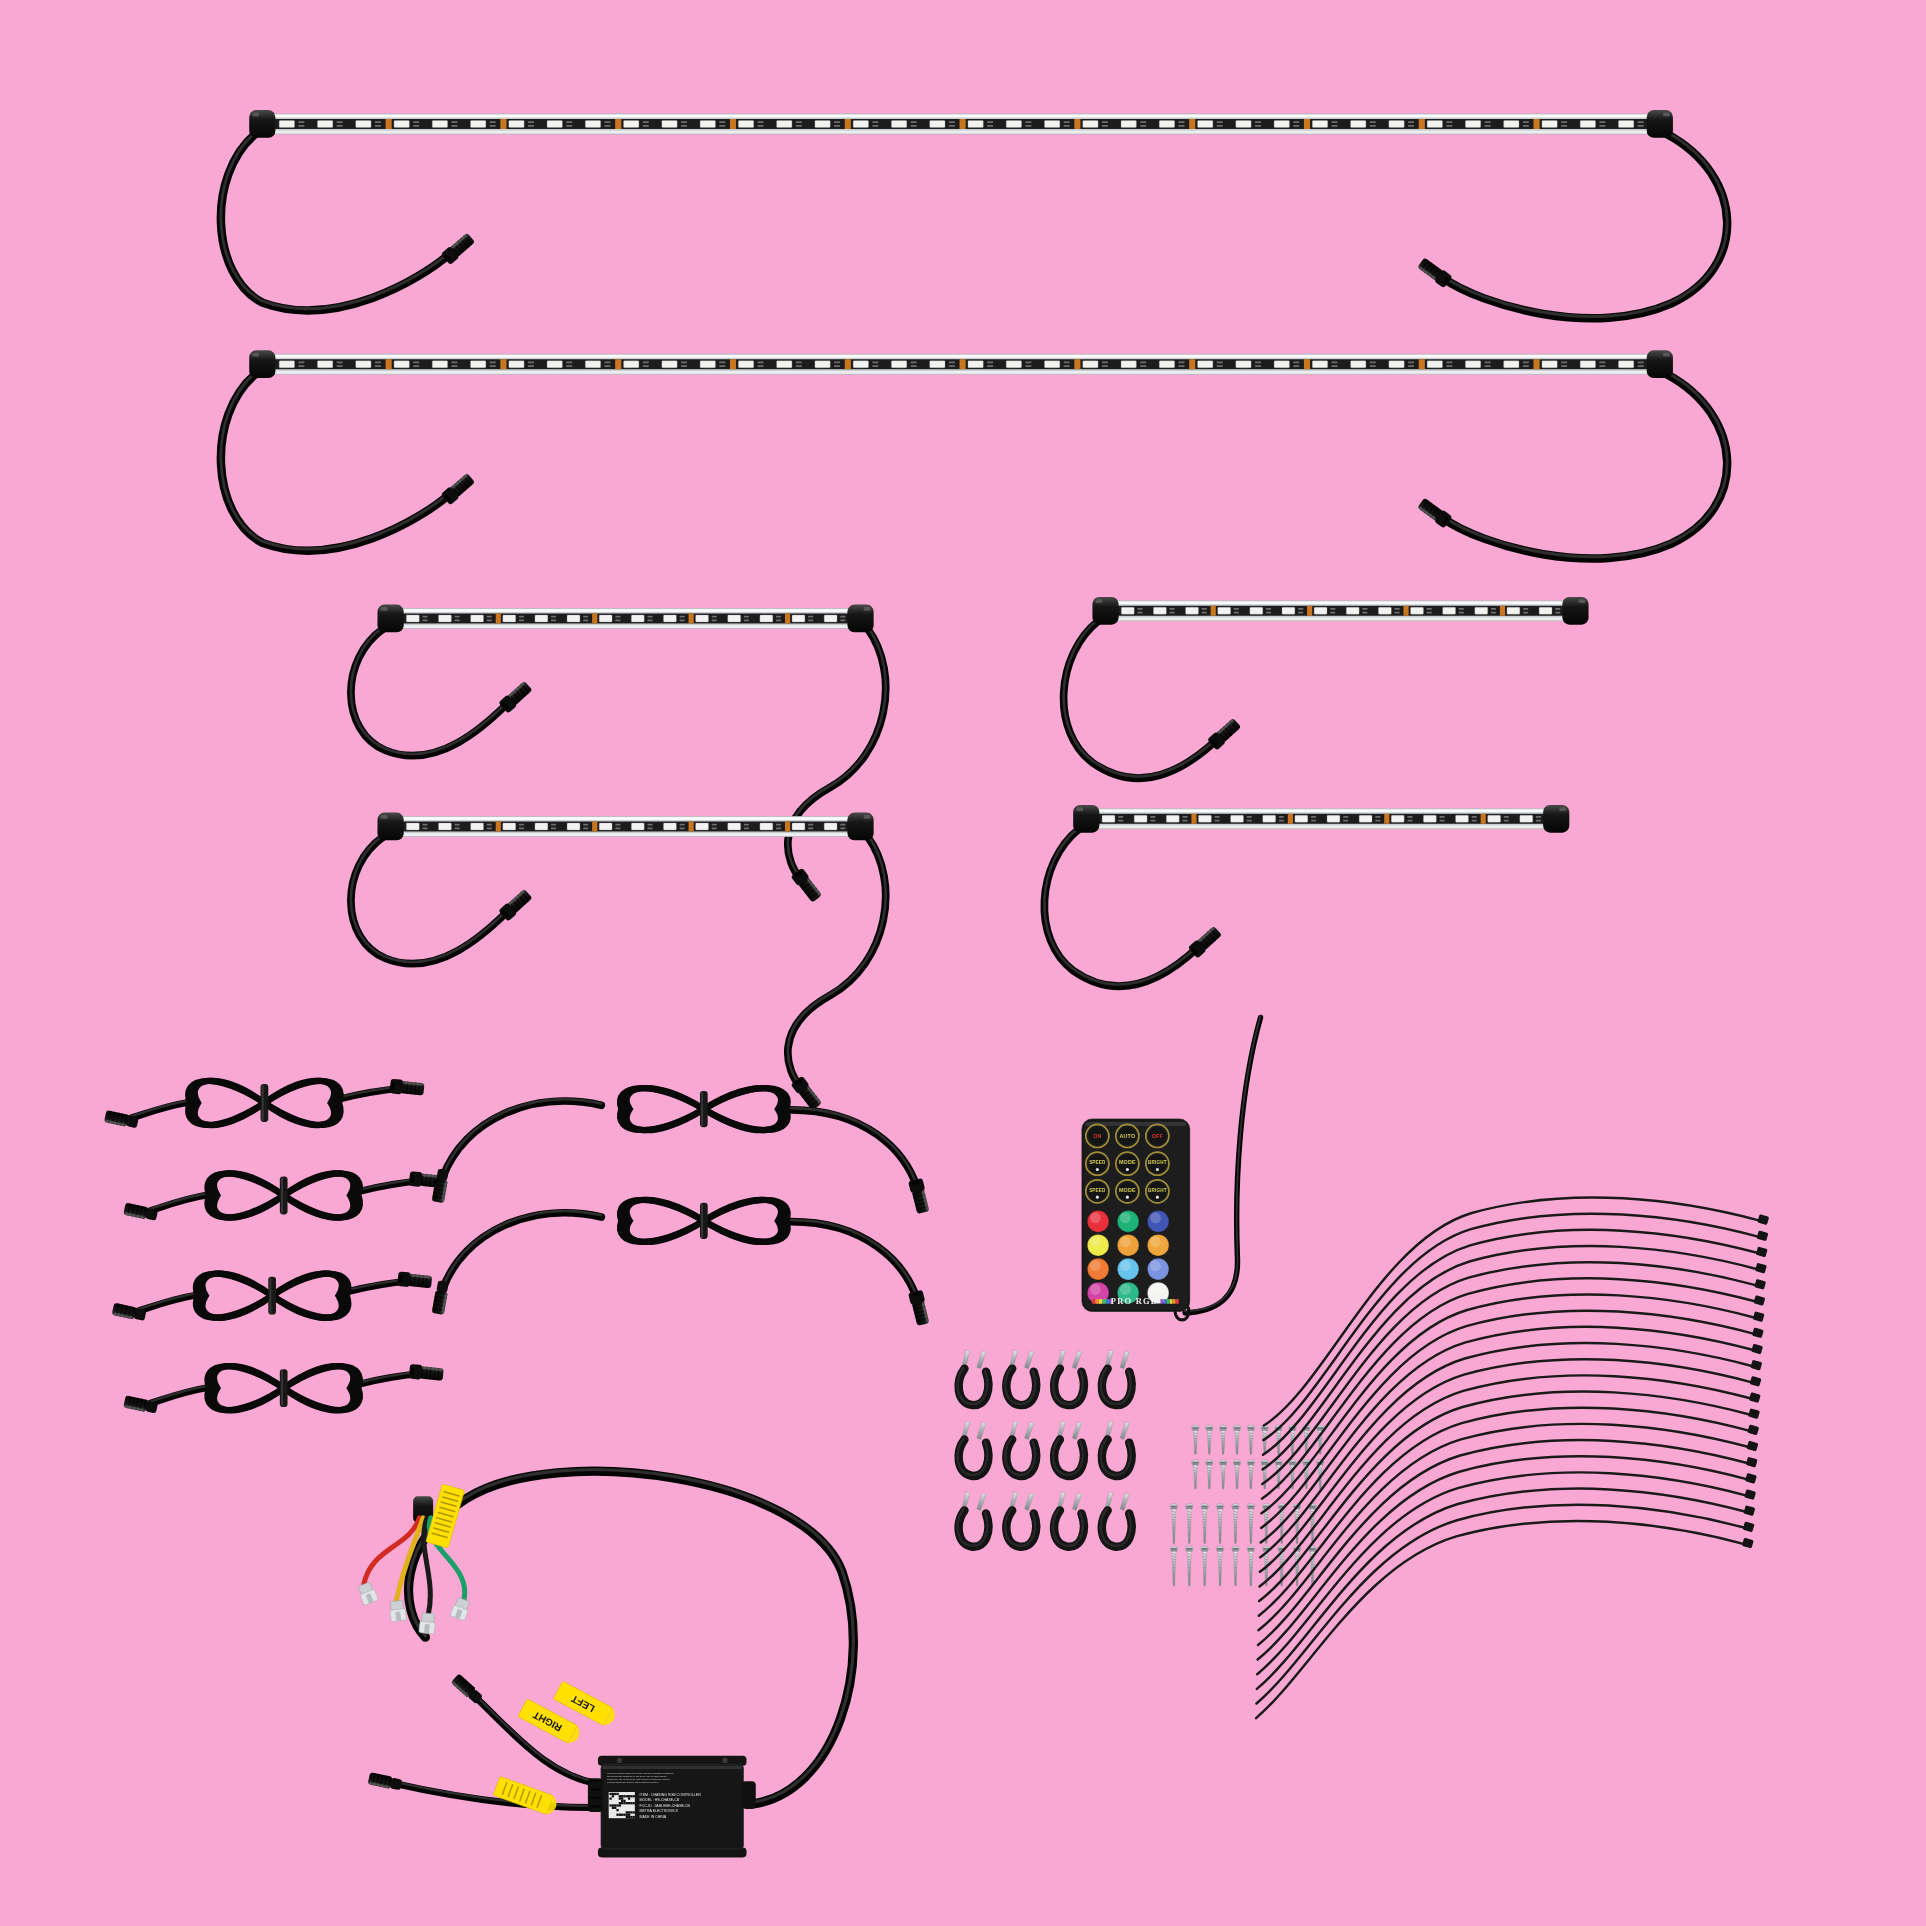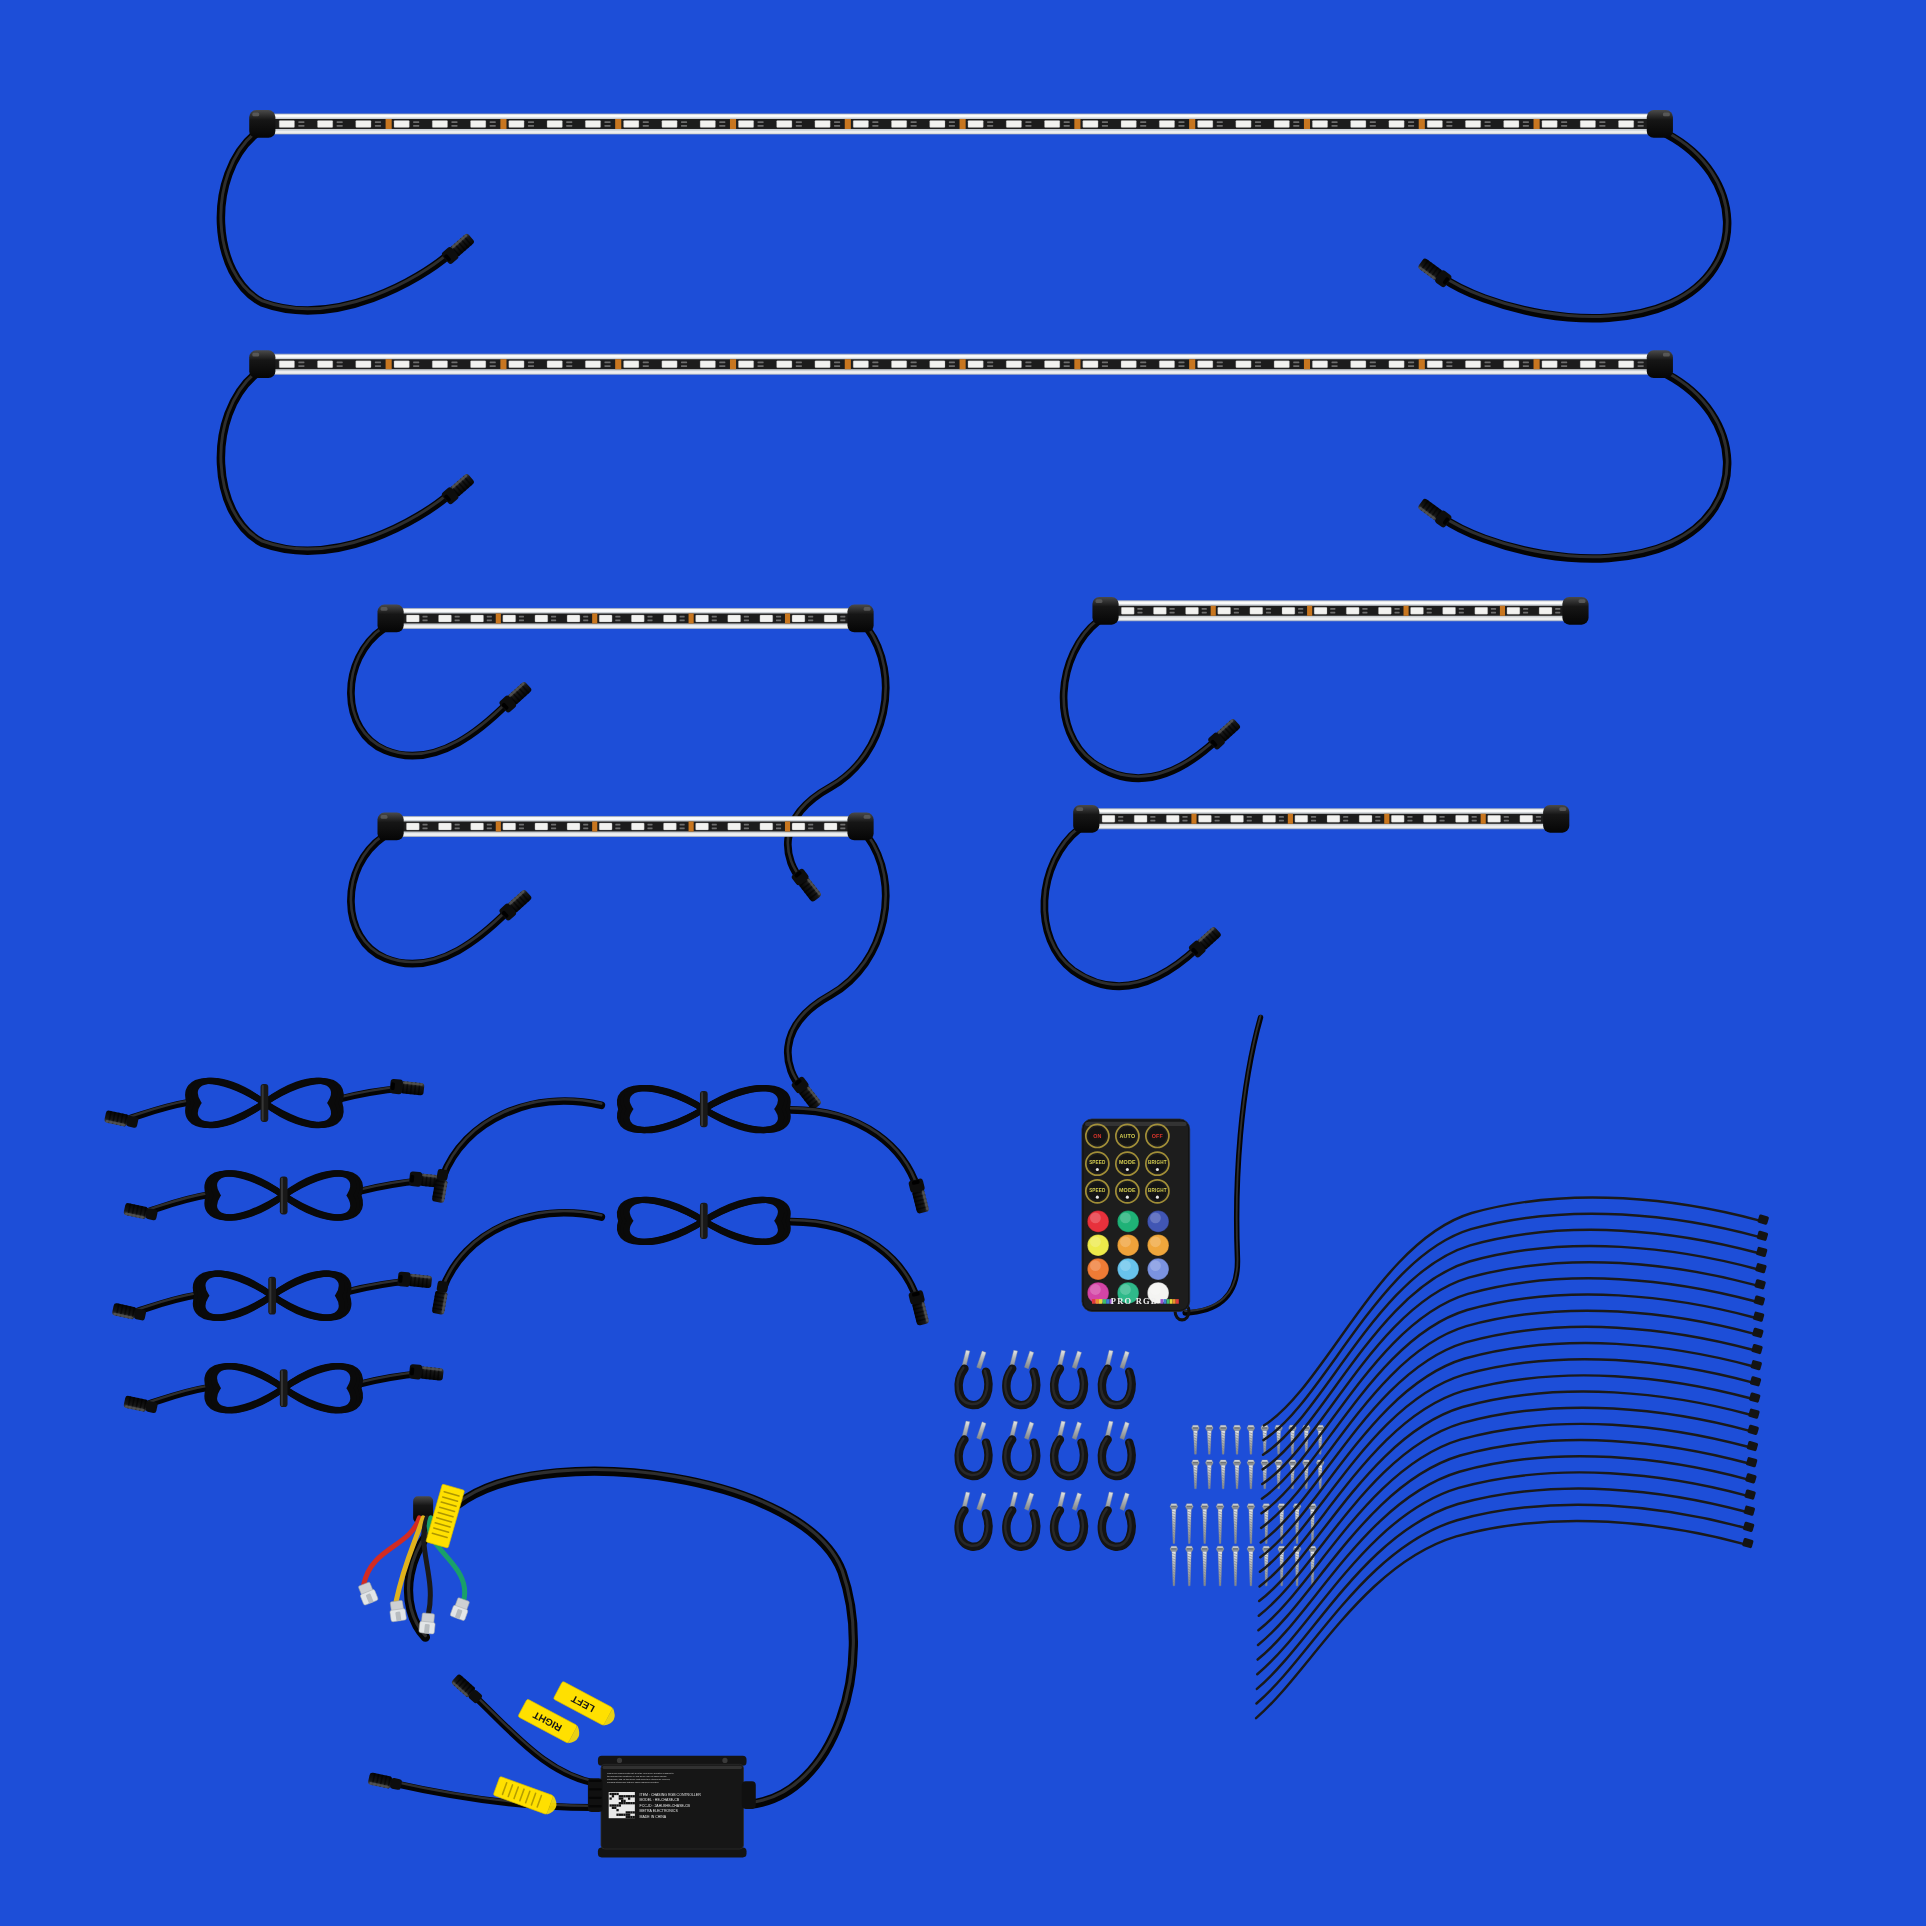--- a/index.html
+++ b/index.html
@@ -1,18 +1,18 @@
 <!DOCTYPE html>
 <html style="font-size:12.3px"><head>
 <meta charset="utf-8">
 <style>
   html,body{margin:0;padding:0;background:#ffffff;}
   body{width:1926px;height:1926px;position:relative;overflow:hidden;
        font-family:"Liberation Sans", sans-serif;}
-  #stage{position:absolute;left:0;top:0;width:1926px;height:1926px;background:#1d4ed8;}
+  #stage{position:absolute;left:0;top:0;width:1926px;height:1926px;background:#f9a8d4;}
   .abs{position:absolute;}
   svg{display:block;overflow:visible;}
 </style>
 </head>
 <body>
 
 <div id="stage">
 
   <svg class="abs" id="layer-long-strips" style="left:0;top:0;width:1926px;height:616px" viewBox="0 0 2500 800" width="1926" height="616">
       <defs>

